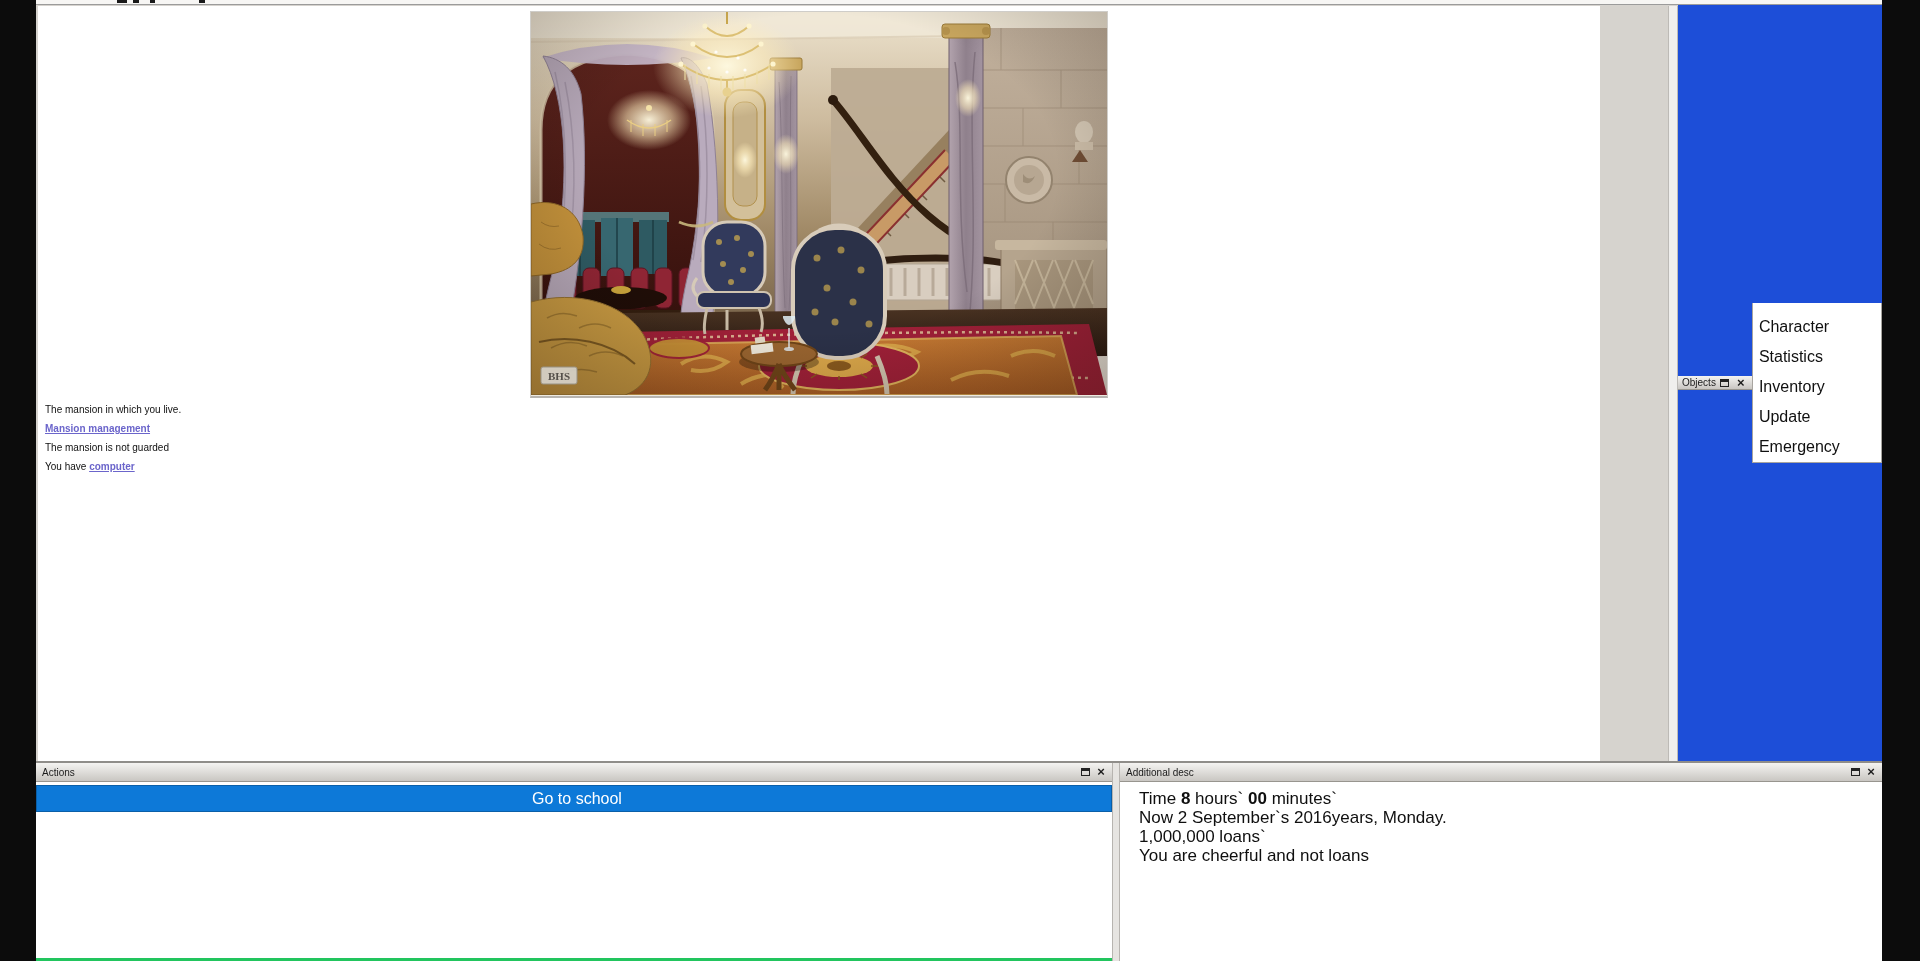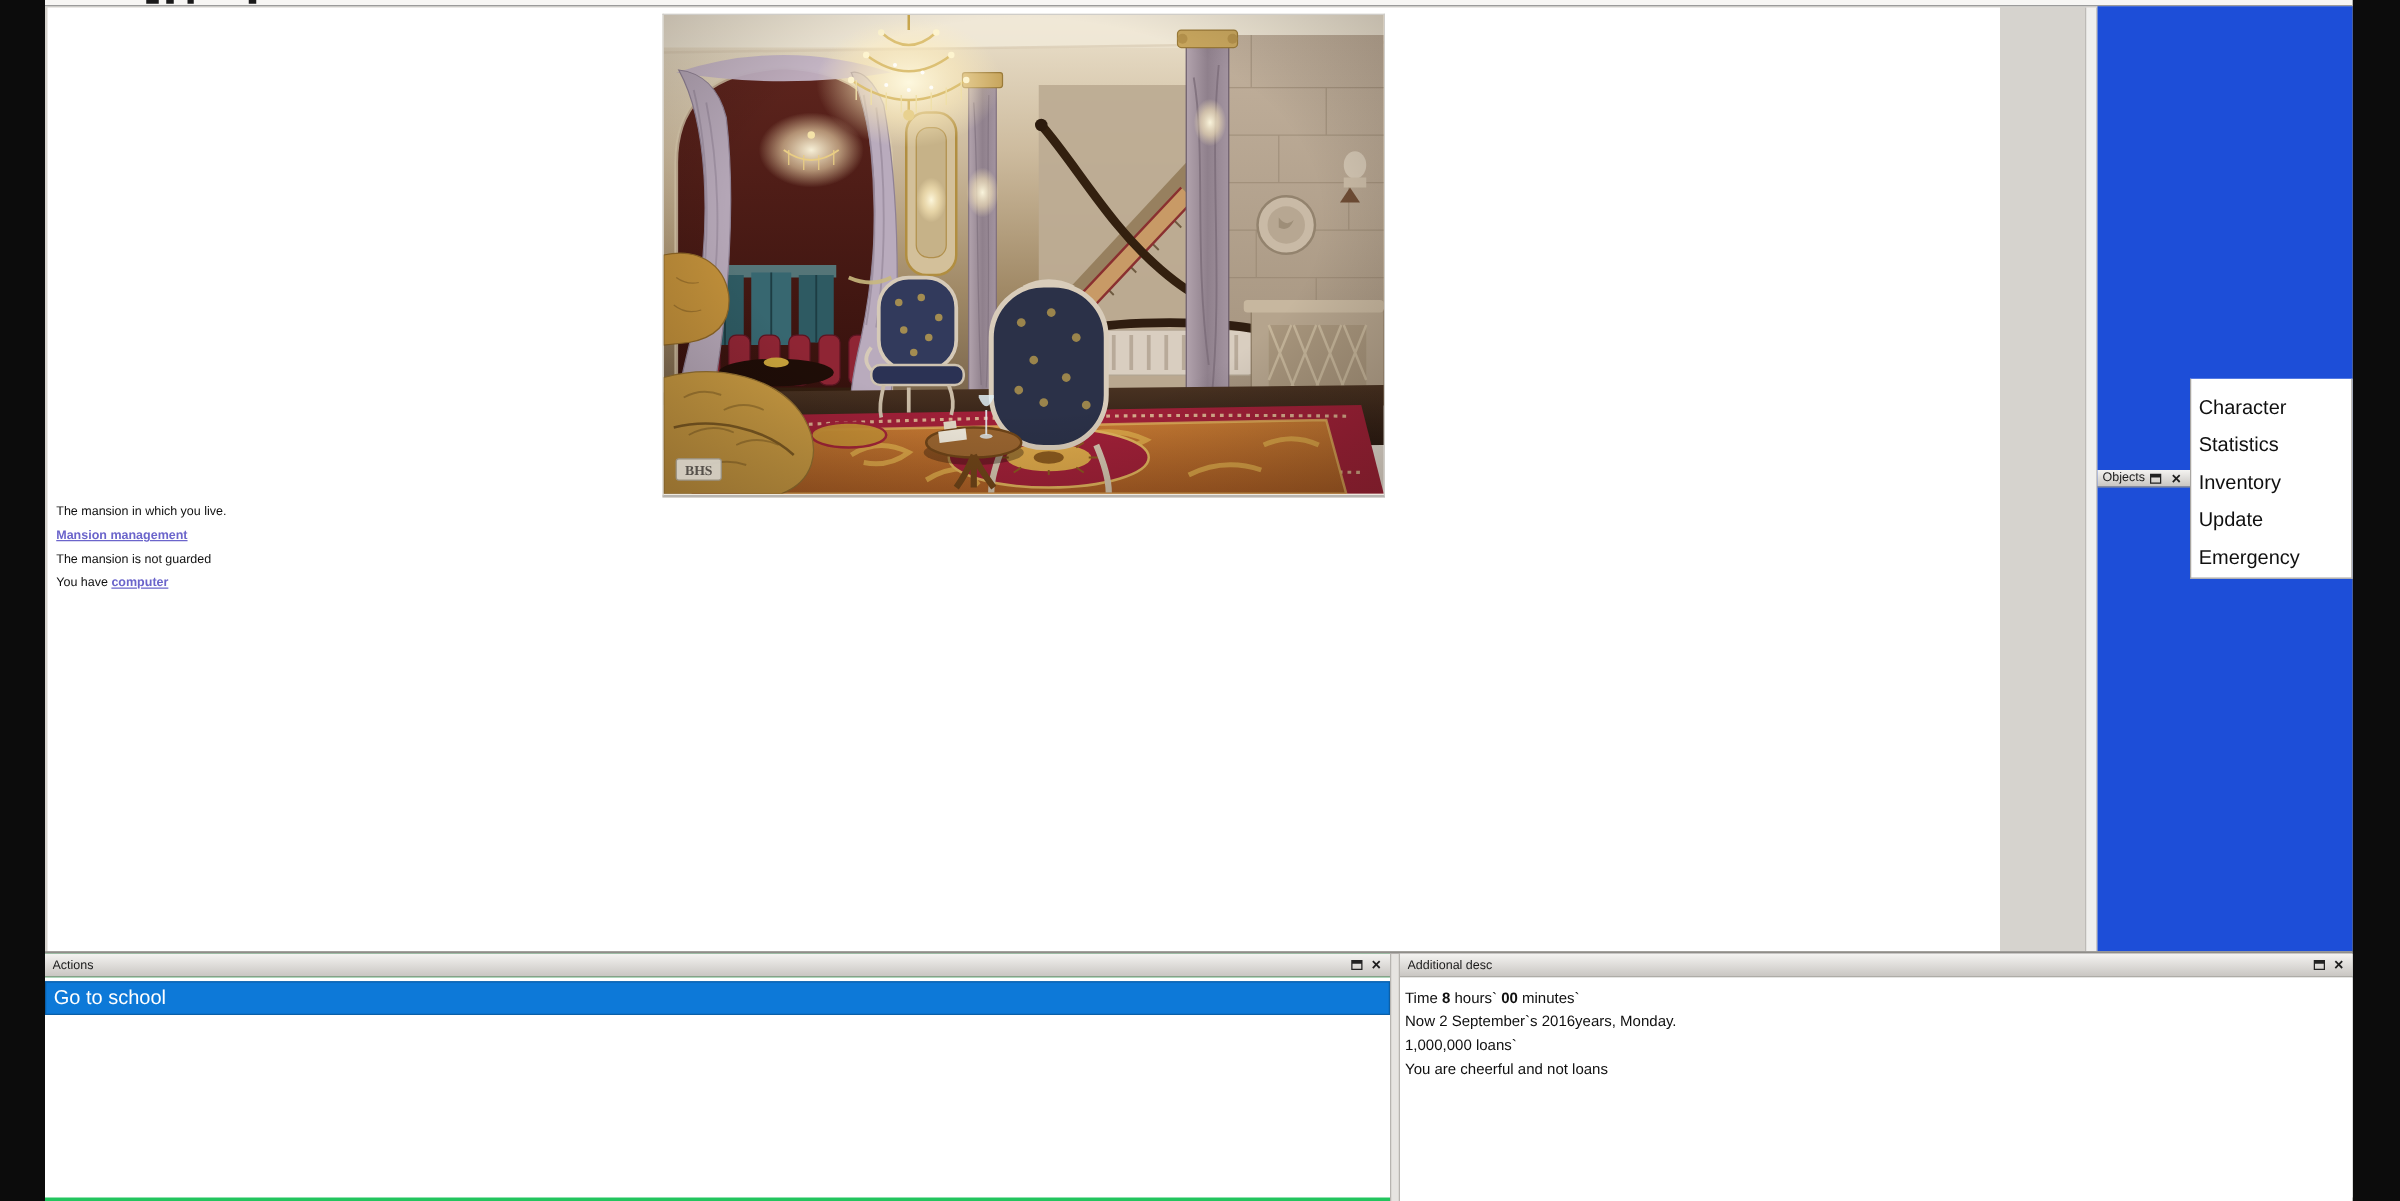--- a/index.html
+++ b/index.html
@@ -38,29 +38,29 @@
   .obj-item { height:30px; line-height:30px; padding-left:6px; font-size:16px; color:#101010; cursor:pointer; }
 
   
   #bottom-line { position:absolute; left:36px; top:761px; width:1846px; height:2px; background:#8f8d89; }
 
   
   #actions-panel { position:absolute; left:36px; top:763px; width:1076px; height:198px; background:#22c55e; }
   #actions-panel .panel-header { height:19px; padding:0 4px 0 6px; }
   #actions-body { background:#ffffff; padding-top:3px; height:176px; }
   .action-item { height:27px; line-height:25px; font-size:16px; padding-left:6px; color:#101010; cursor:pointer; }
-  .action-item.selected { background:#0d79d8; border:1px solid #0a5fa8; color:#ffffff; }
+  .action-item.selected { background:#0d79d8; border:1px solid #0a5fa8; color:#ffffff;text-align:center; }
 
   
   #groove-bottom { position:absolute; left:1112px; top:763px; width:8px; height:198px; background:#e6e4e1; border-left:1px solid #b7b4b0; border-right:1px solid #b7b4b0; cursor:col-resize; }
 
   
   #additional-panel { position:absolute; left:1120px; top:763px; width:762px; height:222px; background:#ffffff; }
   #additional-panel .panel-header { height:19px; padding:0 4px 0 6px; }
-  #additional-body { padding:7px 0 0 4px; font-size:12px; line-height:19px; color:#0f0f0f; background:#ffffff; height:176px; }
+  #additional-body { padding:7px 0 0 19px; font-size:17px; line-height:19px; color:#0f0f0f; background:#ffffff; height:176px; }
 </style>
 </head>
 <body>
 
 <div id="app-window"></div>
 
 <div id="top-sliver">
   <div class="sliver-mark" style="left:81px;width:10px;"></div>
   <div class="sliver-mark" style="left:97px;width:6px;"></div>
   <div class="sliver-mark" style="left:114px;width:5px;"></div>

